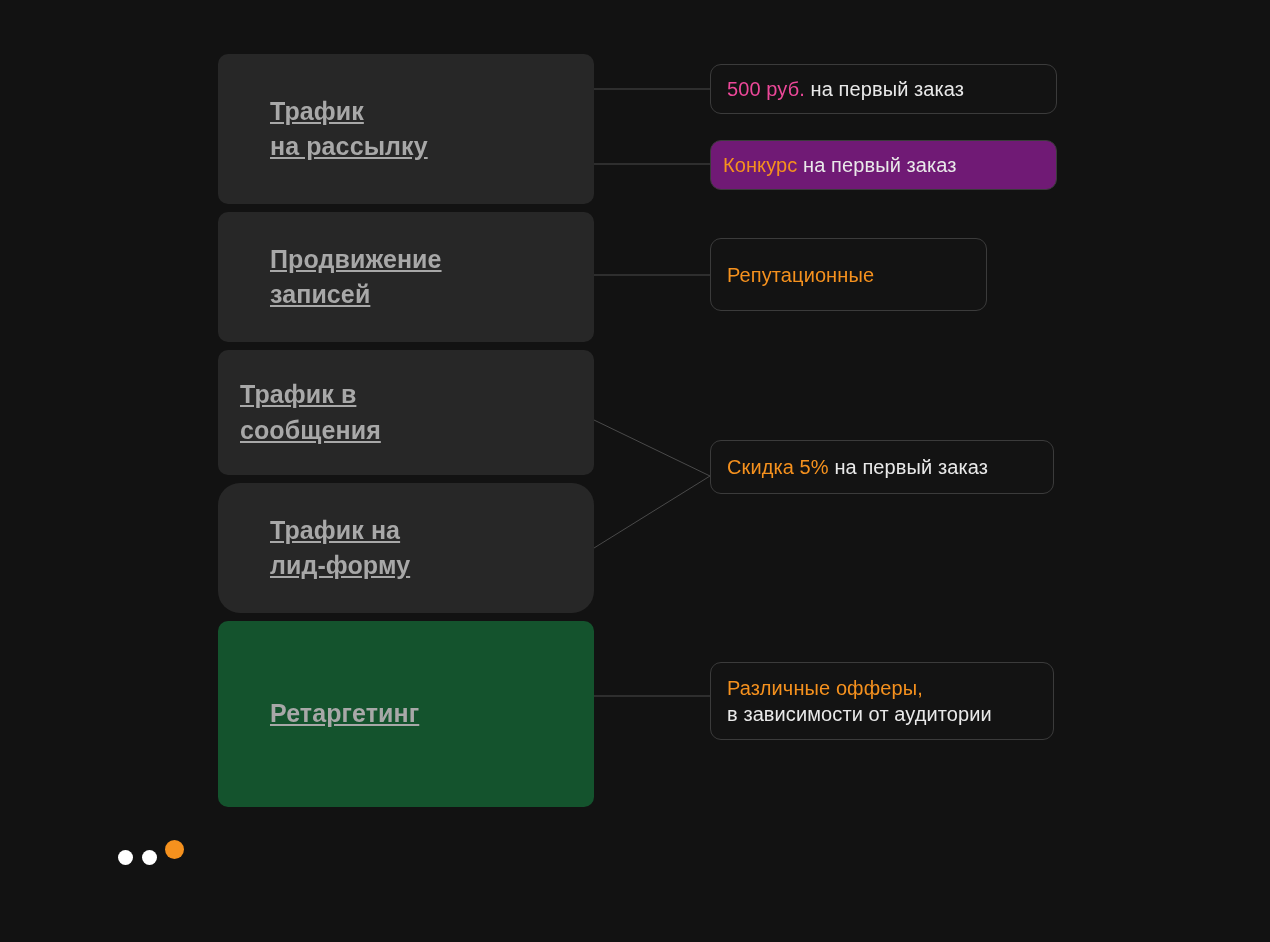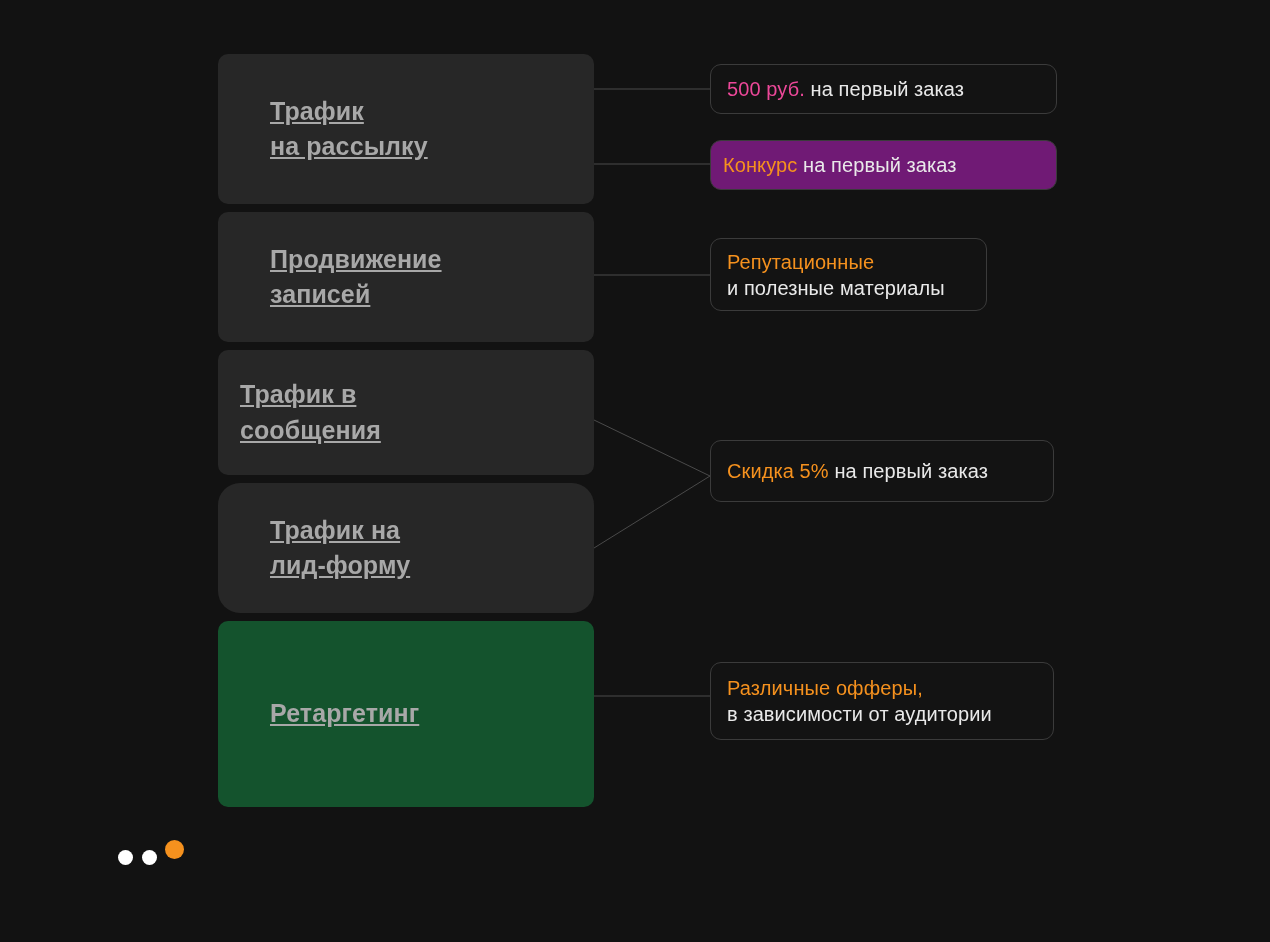--- a/index.html
+++ b/index.html
@@ -136,23 +136,23 @@
     </div>
 
   <div id="offers-column">
       <div class="offer-card" style="left: 710px; top: 64px; width: 347px; height: 50px; background: rgb(19, 19, 19); border-color: rgb(59, 59, 59);">
         <div class="offer-text" style="color: rgb(233, 233, 233);"><span class="hi" style="color: #ec4899;">500 руб.</span><span> на первый заказ</span></div>
       </div>
       <div class="offer-card" style="left: 710px; top: 140px; width: 347px; height: 50px; background: #701a75; border-color: rgb(59, 59, 59); padding-left: 12px;">
         <div class="offer-text" style="color: rgb(233, 233, 233);"><span class="hi" style="color: rgb(245, 145, 30);">Конкурс</span><span> на первый заказ</span></div>
       </div>
       <div class="offer-card" style="left: 710px; top: 238px; width: 277px; height: 73px; background: rgb(19, 19, 19); border-color: rgb(59, 59, 59);">
-        <div class="offer-text" style="color: rgb(233, 233, 233);"><span class="hi" style="color: rgb(245, 145, 30);">Репутационные</span><br><span>и полезные материалы</span></div>
+        <div class="offer-text" style="color: rgb(233, 233, 233);"><span class="hi" style="color: rgb(245, 145, 30);">Репутационные</span><br></div>
       </div>
-      <div class="offer-card" style="left: 710px; top: 440px; width: 344px; height: 62px; background: rgb(19, 19, 19); border-color: rgb(59, 59, 59);">
+      <div class="offer-card" style="left: 710px; top: 440px; width: 344px; height: 54px; background: rgb(19, 19, 19); border-color: rgb(59, 59, 59);">
         <div class="offer-text" style="color: rgb(233, 233, 233);"><span class="hi" style="color: rgb(245, 145, 30);">Скидка 5%</span><span> на первый заказ</span></div>
       </div>
       <div class="offer-card" style="left: 710px; top: 662px; width: 344px; height: 78px; background: rgb(19, 19, 19); border-color: rgb(59, 59, 59);">
         <div class="offer-text" style="color: rgb(233, 233, 233);"><span class="hi" style="color: rgb(245, 145, 30);">Различные офферы,</span><br><span>в зависимости от аудитории</span></div>
       </div>
     </div>
 
   <div class="dots">
     <span class="dot dot-1" style="background: rgb(255, 255, 255);"></span>
     <span class="dot dot-2" style="background: rgb(255, 255, 255);"></span>

